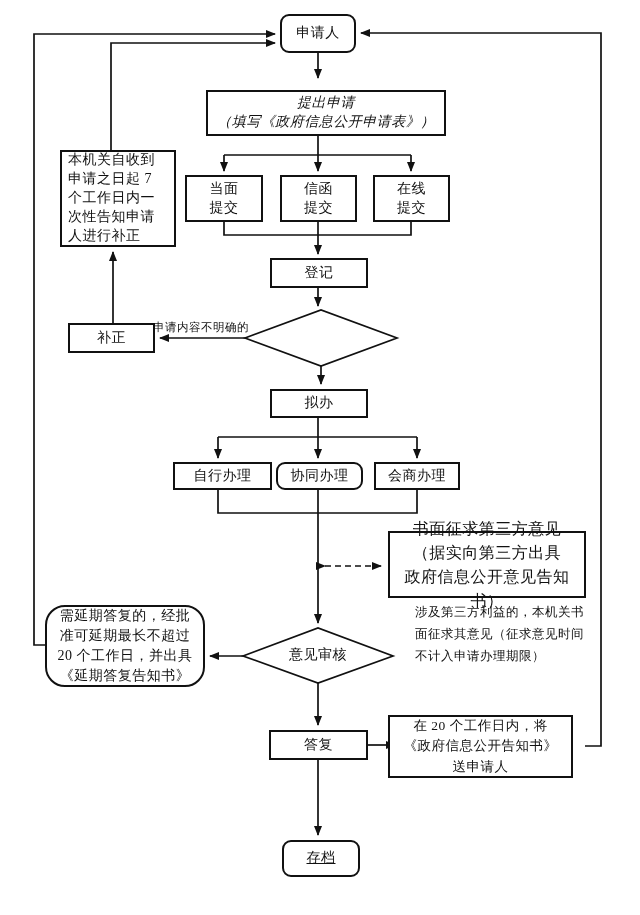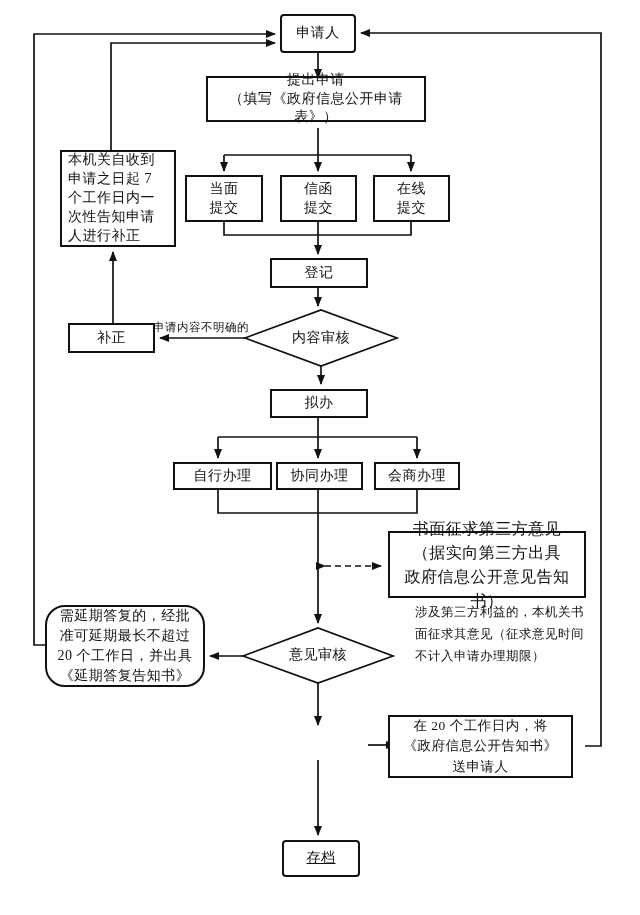--- a/index.html
+++ b/index.html
@@ -17,21 +17,21 @@
     display:flex;align-items:center;justify-content:center;
     box-sizing:border-box;
     border:2px solid #111111;
     background:#ffffff;
     text-align:center;
     white-space:pre-line;
     font-size:14px;
     line-height:1.35;
     letter-spacing:0.5px;
   }
-  .rounded{border-radius:4px;}
+  .rounded{border-radius:9px;}
   .noborder{border:none;background:transparent;}
   .note{
     position:absolute;
     white-space:pre-line;
     font-size:12px;
     line-height:1.6;
     letter-spacing:0.5px;
   }
   .left-align{text-align:left;justify-content:flex-start;}
 </style>
@@ -90,59 +90,59 @@
 
       <path d="M318 760 L318 835" marker-end="url(#arr)"></path>
 
       <polygon points="245,338 321,310 397,338 321,366" fill="#ffffff"></polygon>
       <polygon points="243,656 318,628 393,656 318,683" fill="#ffffff"></polygon>
     </g>
   </svg>
 
   <div class="node rounded" style="left:280px;top:14px;width:76px;height:39px;">申请人</div>
 
-  <div class="node" style="left:206px;top:76px;width:220px;height:46px;">提出申请
+  <div class="node" style="left:206px;top:90px;width:240px;height:46px;font-style:italic;">提出申请
 （填写《政府信息公开申请表》）</div>
 
   <div class="node" style="left:185px;top:175px;width:78px;height:47px;">当面
 提交</div>
   <div class="node" style="left:280px;top:175px;width:77px;height:47px;">信函
 提交</div>
   <div class="node" style="left:373px;top:175px;width:77px;height:47px;">在线
 提交</div>
 
   <div class="node" style="left:270px;top:258px;width:98px;height:30px;">登记</div>
 
-  <div class="node noborder" style="left:251px;top:310px;width:140px;height:56px;">内容审核</div>
 
   <div class="node" style="left:68px;top:323px;width:87px;height:30px;">补正</div>
 
   <div class="node left-align" style="left:60px;top:150px;width:116px;height:97px;padding:2px 6px;text-align:left;">本机关自收到
 申请之日起 7
 个工作日内一
 次性告知申请
 人进行补正</div>
 
   <div class="node" style="left:270px;top:389px;width:98px;height:29px;">拟办</div>
 
   <div class="node" style="left:173px;top:462px;width:99px;height:28px;">自行办理</div>
-  <div class="node" style="left:276px;top:462px;width:87px;height:28px;">协同办理</div>
+  <div class="node" style="left:276px;top:462px;width:87px;height:28px;border-radius:9px;">协同办理</div>
   <div class="node" style="left:374px;top:462px;width:86px;height:28px;">会商办理</div>
 
   <div class="node" style="left:388px;top:531px;width:198px;height:67px;font-size:16px;line-height:1.5;">书面征求第三方意见
 （据实向第三方出具
 政府信息公开意见告知书）</div>
 
   <div class="node noborder" style="left:248px;top:628px;width:140px;height:55px;">意见审核</div>
 
   <div class="node" style="left:45px;top:605px;width:160px;height:82px;font-size:14px;line-height:1.42;border-radius:20px;">需延期答复的，经批
 准可延期最长不超过
 20 个工作日，并出具
 《延期答复告知书》</div>
 
+  <div class="node" style="left:269px;top:730px;width:99px;height:30px;">答复</div>
 
   <div class="node" style="left:388px;top:715px;width:185px;height:63px;font-size:13.5px;line-height:1.5;">在 20 个工作日内，将
 《政府信息公开告知书》
 送申请人</div>
 
   <div class="node rounded" style="left:282px;top:840px;width:78px;height:37px;text-decoration:underline;">存档</div>
 
   <div class="note" style="left:153px;top:318px;font-size:11.5px;">申请内容不明确的</div>
 
   <div class="note" style="left:415px;top:602px;width:180px;font-size:12.5px;line-height:1.75;text-align:left;">涉及第三方利益的，本机关书

